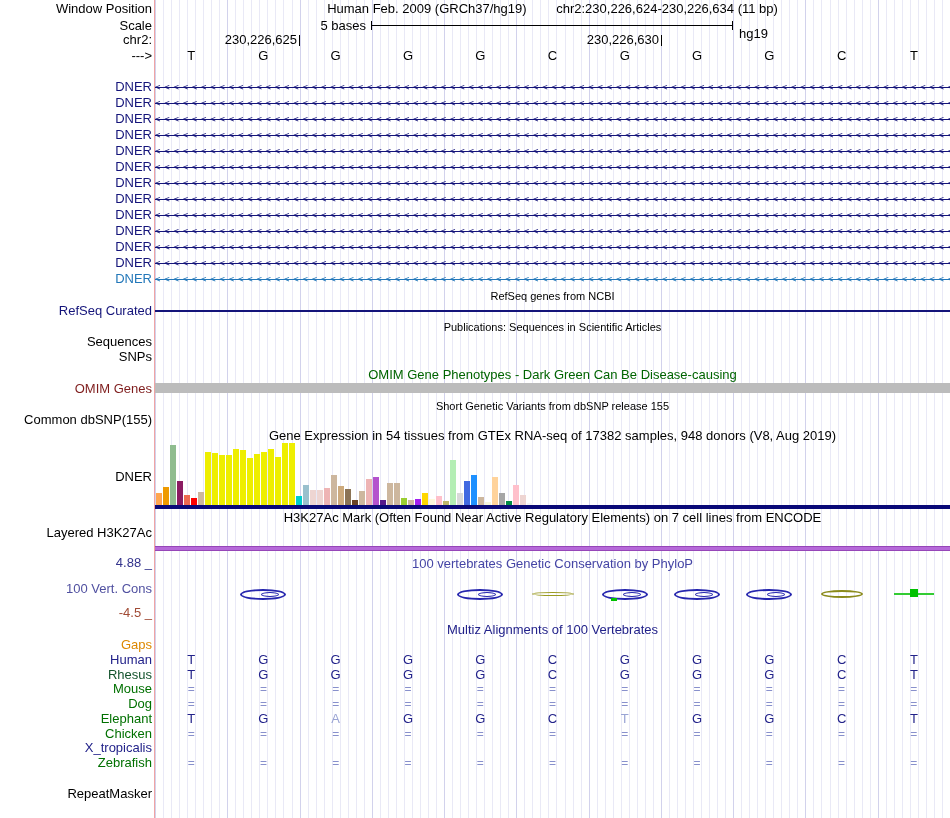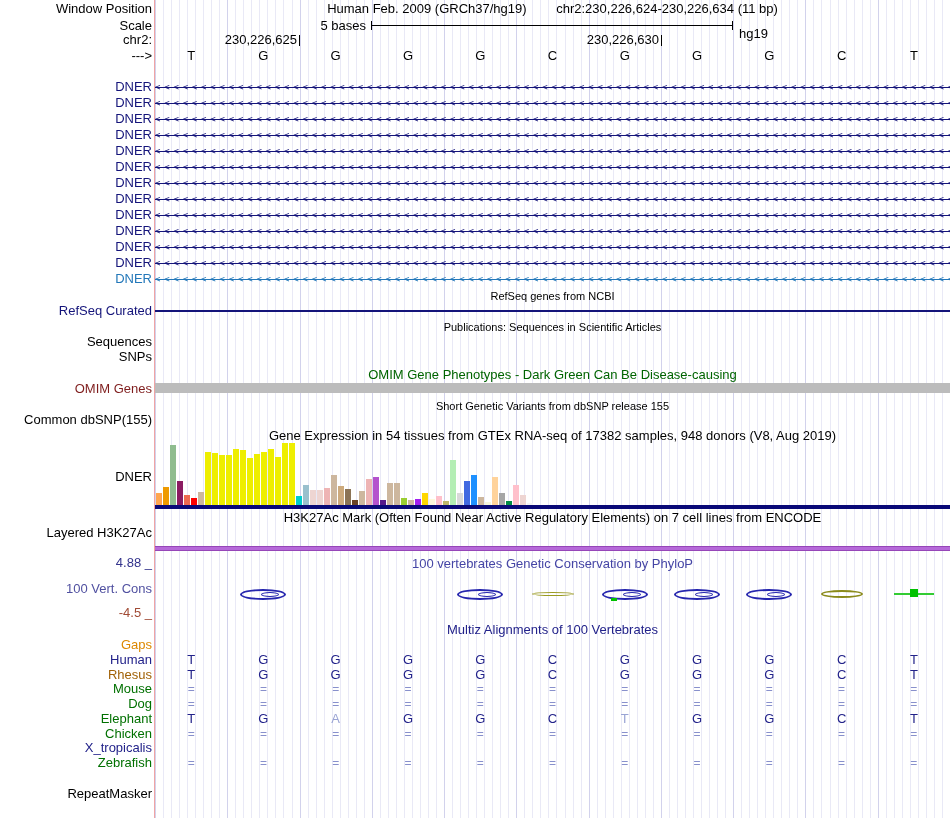--- a/index.html
+++ b/index.html
@@ -249,21 +249,21 @@
     <div class="aln-cell" style="left: 227.273px; width: 72.2727px; top: 653px; color: rgb(34, 34, 138);">G</div>
     <div class="aln-cell" style="left: 299.545px; width: 72.2727px; top: 653px; color: rgb(34, 34, 138);">G</div>
     <div class="aln-cell" style="left: 371.818px; width: 72.2727px; top: 653px; color: rgb(34, 34, 138);">G</div>
     <div class="aln-cell" style="left: 444.091px; width: 72.2727px; top: 653px; color: rgb(34, 34, 138);">G</div>
     <div class="aln-cell" style="left: 516.364px; width: 72.2727px; top: 653px; color: rgb(34, 34, 138);">C</div>
     <div class="aln-cell" style="left: 588.636px; width: 72.2727px; top: 653px; color: rgb(34, 34, 138);">G</div>
     <div class="aln-cell" style="left: 660.909px; width: 72.2727px; top: 653px; color: rgb(34, 34, 138);">G</div>
     <div class="aln-cell" style="left: 733.182px; width: 72.2727px; top: 653px; color: rgb(34, 34, 138);">G</div>
     <div class="aln-cell" style="left: 805.455px; width: 72.2727px; top: 653px; color: rgb(34, 34, 138);">C</div>
     <div class="aln-cell" style="left: 877.727px; width: 72.2727px; top: 653px; color: rgb(34, 34, 138);">T</div>
-    <div class="left-label" style="top: 668px; color: #a16207; text-align: right;">Rhesus</div>
+    <div class="left-label" style="top: 668px; color: #14532d; text-align: right;">Rhesus</div>
     <div class="aln-cell" style="left: 155px; width: 72.2727px; top: 668px; color: rgb(34, 34, 138);">T</div>
     <div class="aln-cell" style="left: 227.273px; width: 72.2727px; top: 668px; color: rgb(34, 34, 138);">G</div>
     <div class="aln-cell" style="left: 299.545px; width: 72.2727px; top: 668px; color: rgb(34, 34, 138);">G</div>
     <div class="aln-cell" style="left: 371.818px; width: 72.2727px; top: 668px; color: rgb(34, 34, 138);">G</div>
     <div class="aln-cell" style="left: 444.091px; width: 72.2727px; top: 668px; color: rgb(34, 34, 138);">G</div>
     <div class="aln-cell" style="left: 516.364px; width: 72.2727px; top: 668px; color: rgb(34, 34, 138);">C</div>
     <div class="aln-cell" style="left: 588.636px; width: 72.2727px; top: 668px; color: rgb(34, 34, 138);">G</div>
     <div class="aln-cell" style="left: 660.909px; width: 72.2727px; top: 668px; color: rgb(34, 34, 138);">G</div>
     <div class="aln-cell" style="left: 733.182px; width: 72.2727px; top: 668px; color: rgb(34, 34, 138);">G</div>
     <div class="aln-cell" style="left: 805.455px; width: 72.2727px; top: 668px; color: rgb(34, 34, 138);">C</div>

